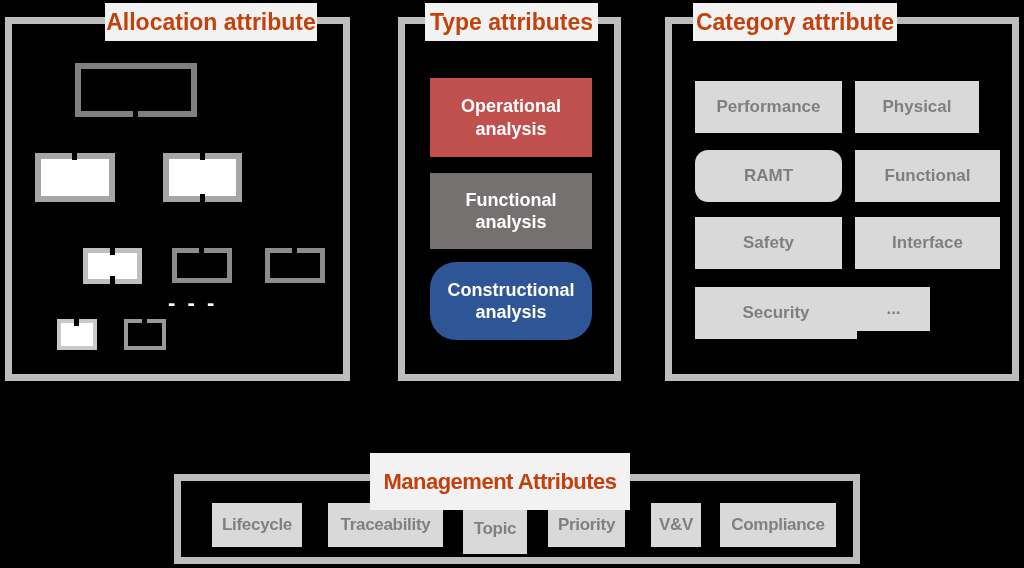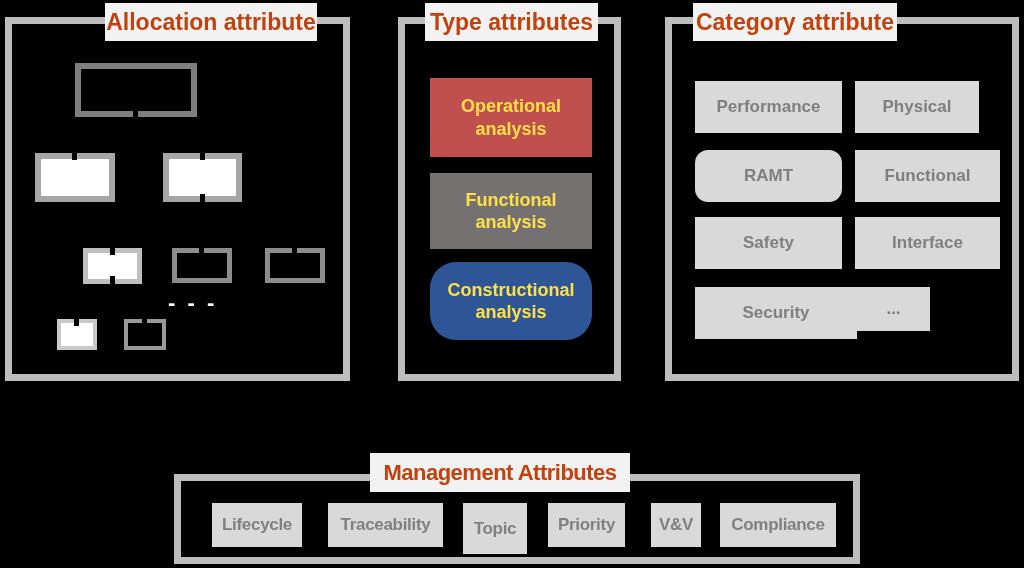--- a/index.html
+++ b/index.html
@@ -14,21 +14,21 @@
   #panel-management { left:174px; top:474px; width:686px; height:90px; }
 
   .panel-title {
     position:absolute; background:#F2F2F2; color:#c2410c; font-weight:bold;
     font-size:23px; display:flex; align-items:center; justify-content:center;
     z-index:5; white-space:nowrap;
   }
   #title-allocation { left:105px; top:3px; width:212px; height:38px; }
   #title-type       { left:425px; top:3px; width:173px; height:38px; }
   #title-category   { left:693px; top:3px; width:204px; height:38px; }
-  #title-management { left:370px; top:453px; width:260px; height:39px; font-size:22px; letter-spacing:-0.5px; }
+  #title-management { left:370px; top:453px; width:260px; height:57px; font-size:22px; letter-spacing:-0.5px; }
 
   
   .tnode { position:absolute; box-sizing:border-box; background:transparent; z-index:2; }
   #tree-root   { left:75px;  top:63px;  width:122px; height:54px; border:6px solid #7F7F7F; }
   #tree-l2a    { left:35px;  top:153px; width:80px;  height:49px; border:6px solid #A6A6A6; background:#FFFFFF; }
   #tree-l2b    { left:163px; top:153px; width:79px;  height:49px; border:6px solid #A6A6A6; background:#FFFFFF; }
   #tree-l3a    { left:83px;  top:248px; width:59px;  height:36px; border:5px solid #BFBFBF; background:#FFFFFF; }
   #tree-l3b    { left:172px; top:248px; width:60px;  height:35px; border:5px solid #8C8C8C; }
   #tree-l3c    { left:265px; top:248px; width:60px;  height:35px; border:5px solid #8C8C8C; }
   #tree-l4a    { left:57px;  top:319px; width:40px;  height:31px; border:4px solid #C9C9C9; background:#FFFFFF; }
@@ -36,21 +36,21 @@
   .stub { position:absolute; width:5px; height:9px; background:#000; z-index:3; }
   .tree-dashes {
     position:absolute; left:168px; top:293px; width:70px; height:20px;
     color:#FFFFFF; font-weight:bold; font-size:22px; letter-spacing:3px;
     display:flex; align-items:center; justify-content:flex-start; z-index:2;
   }
 
   
   .type-box {
     position:absolute; left:430px; width:162px; box-sizing:border-box;
-    color:#fde047; font-weight:bold; font-size:18px; line-height:1.25;
+    color:#ffffff; font-weight:bold; font-size:18px; line-height:1.25;
     text-align:center; display:flex; align-items:center; justify-content:center;
     padding:0 14px;
   }
   #type-operational    { top:78px;  height:79px; }
   #type-functional     { top:173px; height:76px; }
   #type-constructional { top:262px; height:78px; }
 
   
   .chip {
     position:absolute; background:#D9D9D9; color:#7F7F7F; font-weight:bold;

